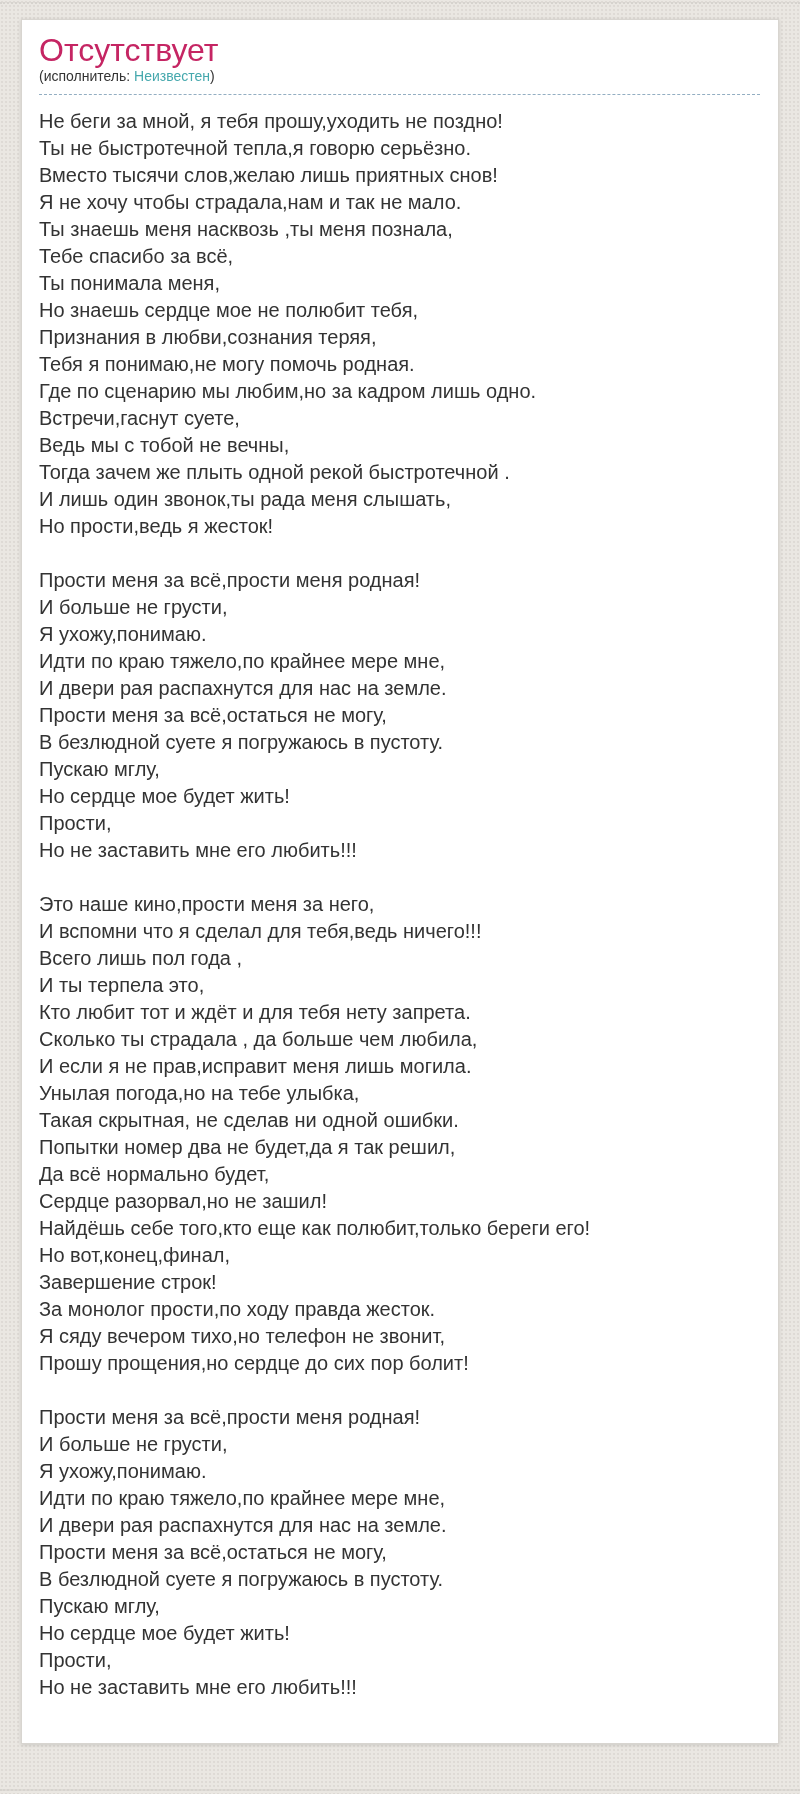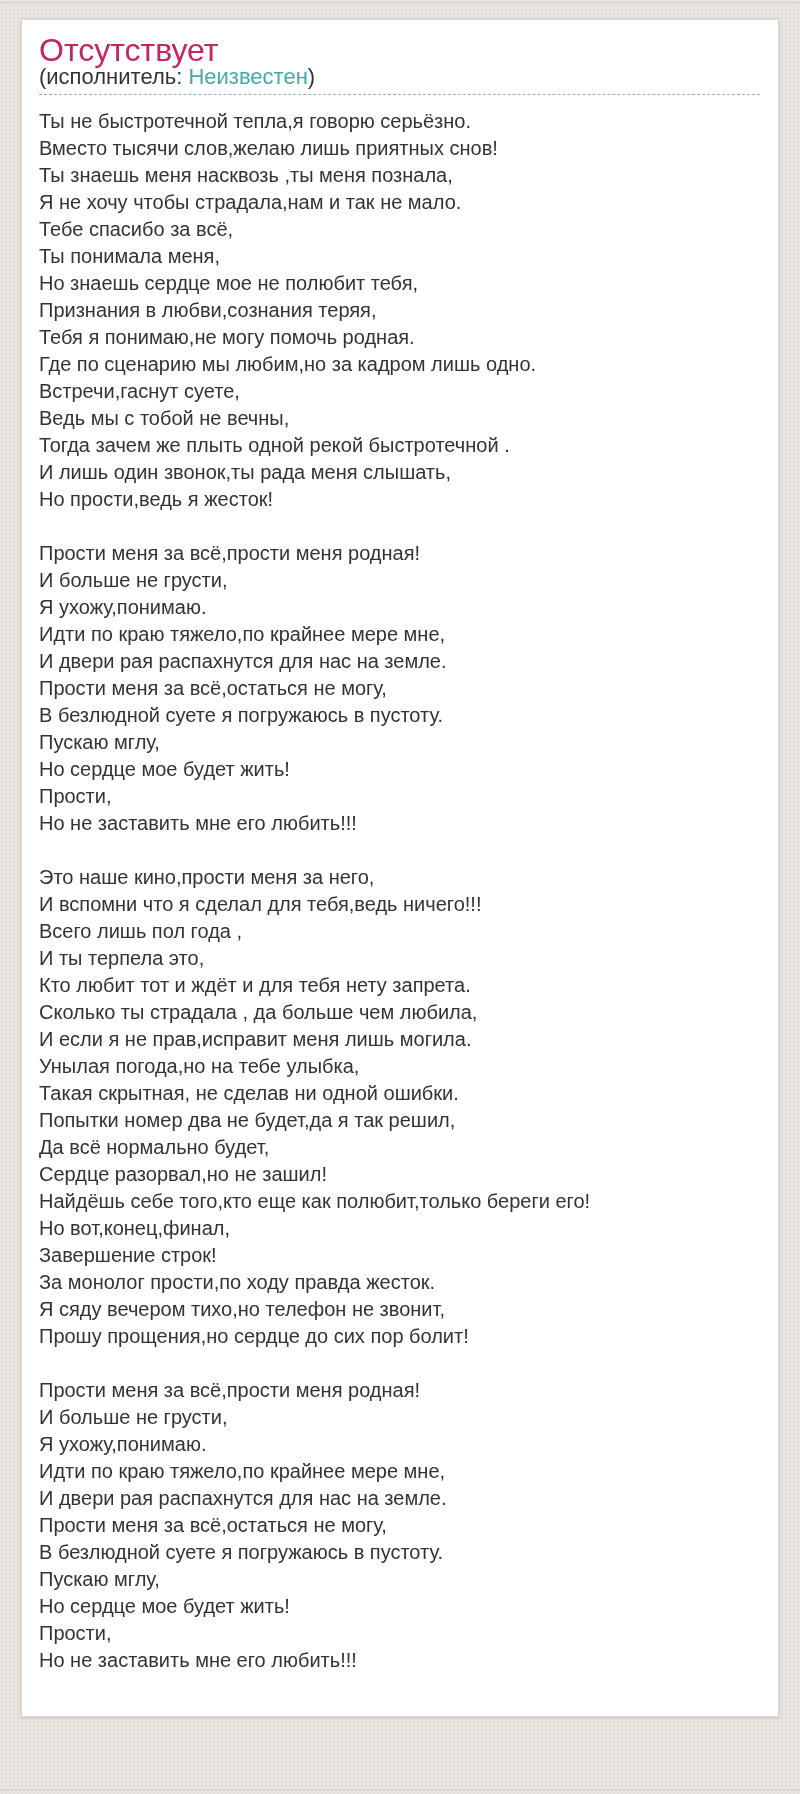--- a/index.html
+++ b/index.html
@@ -32,21 +32,21 @@
   }
   .song-title {
     display: inline-block;
     font-size: 32px;
     line-height: 32px;
     color: #c52563;
     text-decoration: none;
     cursor: pointer;
   }
   .artist-line {
-    font-size: 22px;
+    font-size: 14px;
     line-height: 21px;
     color: #333333;
     padding-bottom: 7px;
     border-bottom: 1px dashed #93aec2;
   }
   .artist-link {
     color: #45a8ad;
     text-decoration: none;
     cursor: pointer;
   }
@@ -63,24 +63,25 @@
 
 <div class="edge-line top"></div>
 
 <div class="card">
   <div>
     <a class="song-title">Отсутствует</a>
     <div class="artist-line"><span>(исполнитель: </span><a class="artist-link">Неизвестен</a><span>)</span></div>
   </div>
 
   <div class="lyrics">
+      <div class="line">Не беги за мной, я тебя прошу,уходить не поздно!</div>
       <div class="line">Ты не быстротечной тепла,я говорю серьёзно.</div>
       <div class="line">Вместо тысячи слов,желаю лишь приятных снов!</div>
+      <div class="line">Я не хочу чтобы страдала,нам и так не мало.</div>
       <div class="line">Ты знаешь меня насквозь ,ты меня познала,</div>
-      <div class="line">Я не хочу чтобы страдала,нам и так не мало.</div>
       <div class="line">Тебе спасибо за всё,</div>
       <div class="line">Ты понимала меня,</div>
       <div class="line">Но знаешь сердце мое не полюбит тебя,</div>
       <div class="line">Признания в любви,сознания теряя,</div>
       <div class="line">Тебя я понимаю,не могу помочь родная.</div>
       <div class="line">Где по сценарию мы любим,но за кадром лишь одно.</div>
       <div class="line">Встречи,гаснут суете,</div>
       <div class="line">Ведь мы с тобой не вечны,</div>
       <div class="line">Тогда зачем же плыть одной рекой быстротечной .</div>
       <div class="line">И лишь один звонок,ты рада меня слышать,</div>

